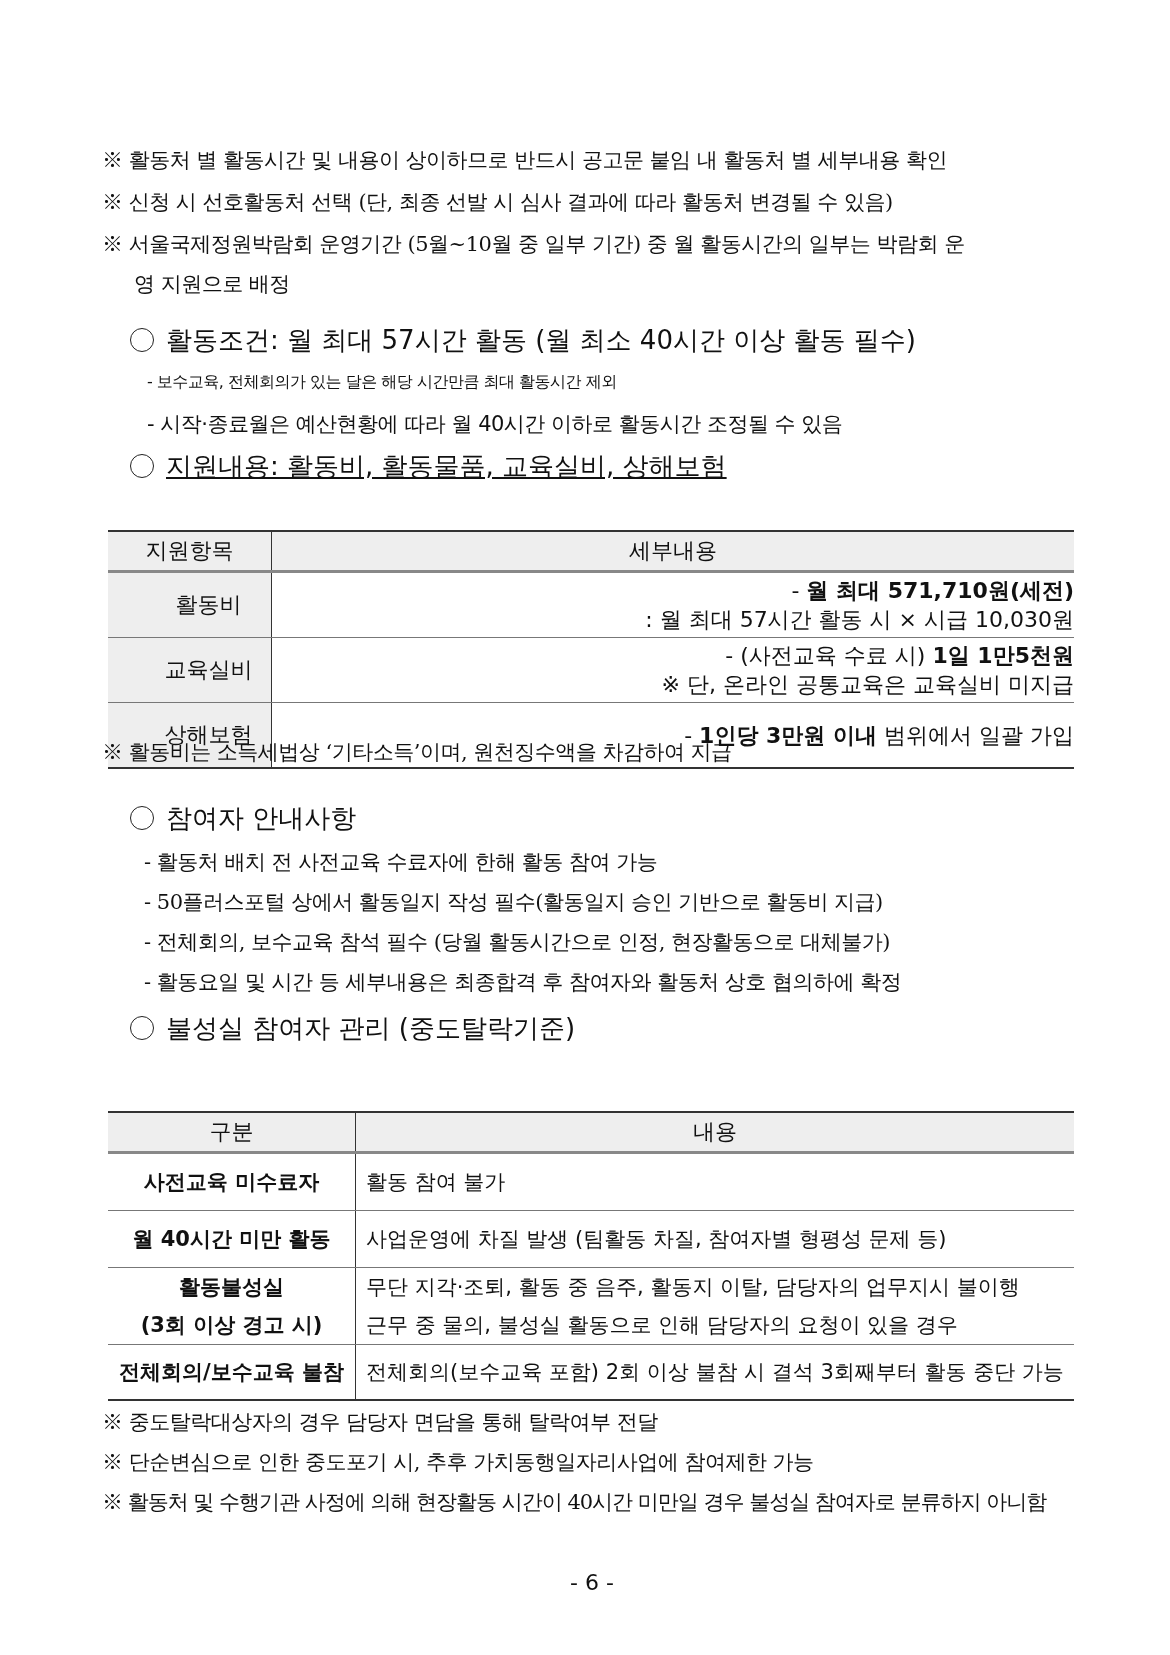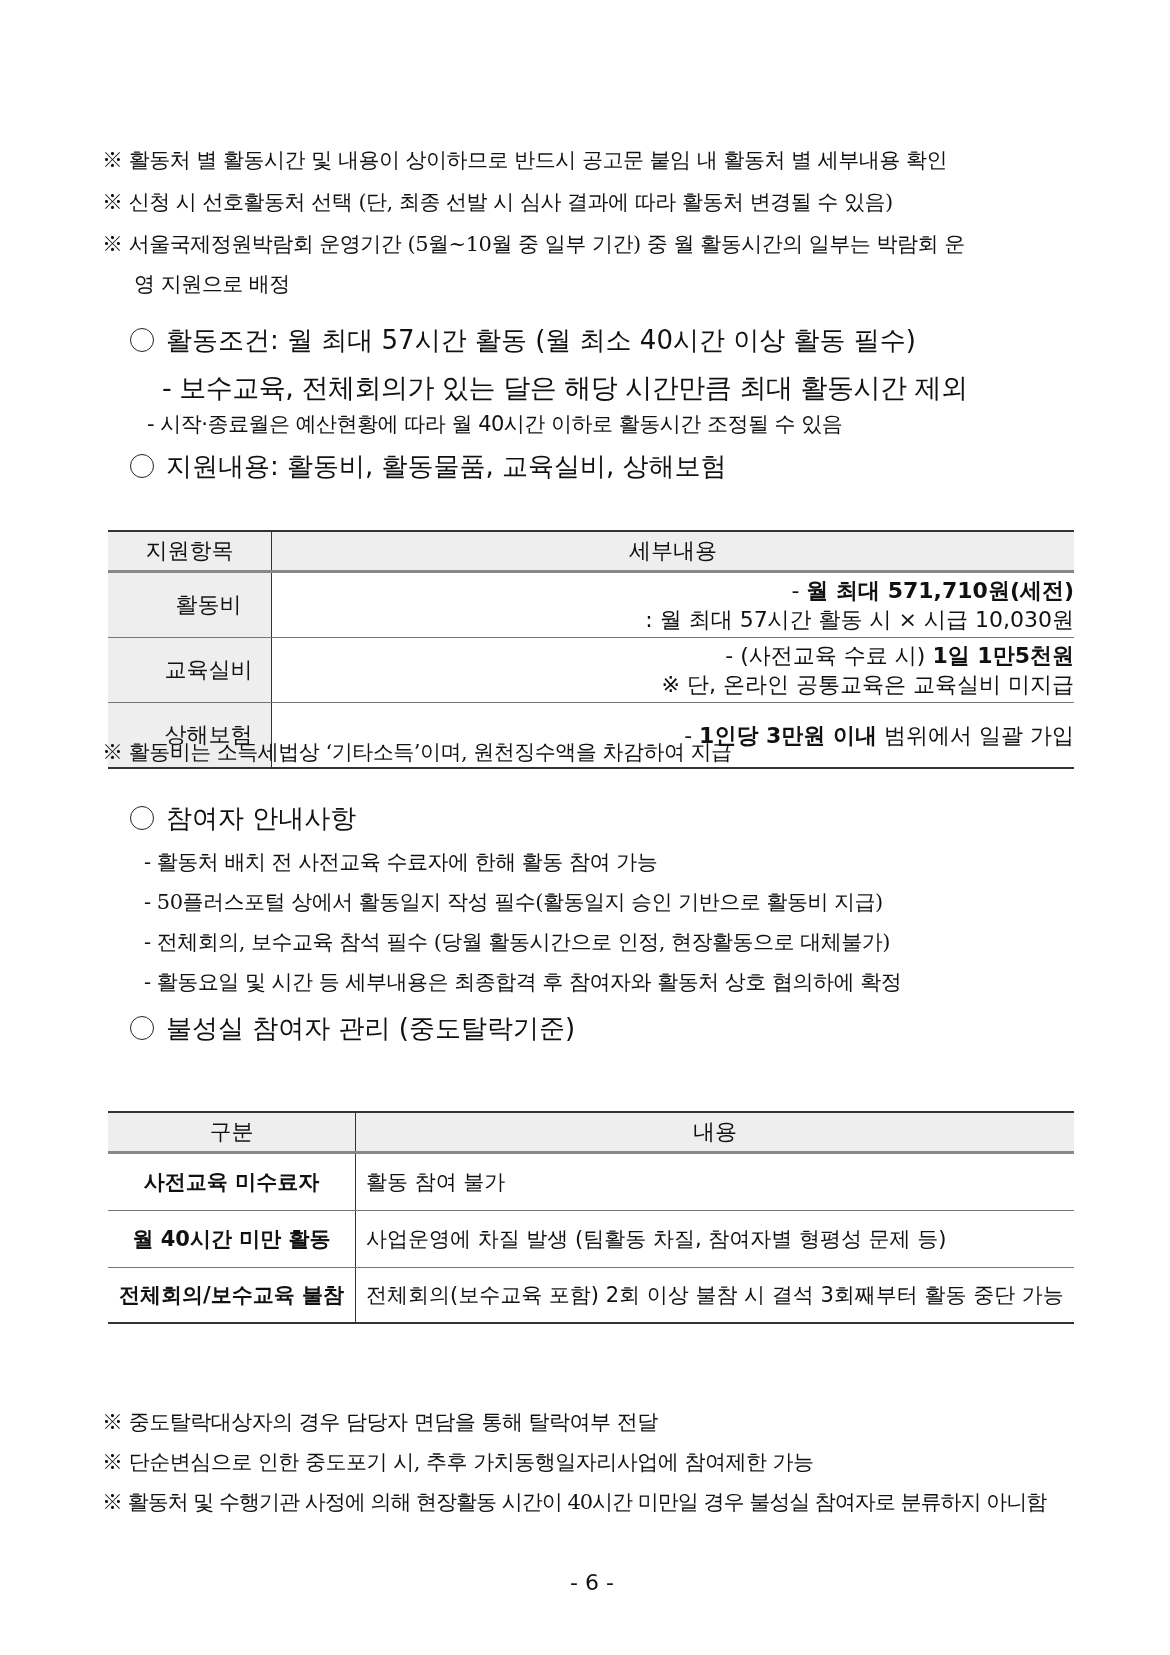--- a/index.html
+++ b/index.html
@@ -97,24 +97,24 @@
 <div class="page">
 
   <div class="line serif" style="left:95px; top:150px;">※ 활동처 별 활동시간 및 내용이 상이하므로 반드시 공고문 붙임 내 활동처 별 세부내용 확인</div>
   <div class="line serif" style="left:95px; top:192px;">※ 신청 시 선호활동처 선택 (단, 최종 선발 시 심사 결과에 따라 활동처 변경될 수 있음)</div>
   <div class="line serif" style="left:95px; top:234px;">※ 서울국제정원박람회 운영기간 (5월~10월 중 일부 기간) 중 월 활동시간의 일부는 박람회 운</div>
   <div class="line serif" style="left:127px; top:274px;">영 지원으로 배정</div>
 
   <div class="heading" style="left:123px; top:327px;">
     <span class="circle"></span><span>활동조건: 월 최대 57시간 활동 (월 최소 40시간 이상 활동 필수)</span>
   </div>
-  <div class="line sans" style="left:155px; top:374px; font-size:27px;">- 보수교육, 전체회의가 있는 달은 해당 시간만큼 최대 활동시간 제외</div>
+  <div class="line sans" style="left:140px; top:374px; font-size:16px;">- 보수교육, 전체회의가 있는 달은 해당 시간만큼 최대 활동시간 제외</div>
   <div class="line sans" style="left:140px; top:414px; font-size:21px;">- 시작·종료월은 예산현황에 따라 월 40시간 이하로 활동시간 조정될 수 있음</div>
 
-  <div class="heading" style="left:123px; top:453px;">
+  <div class="heading" style="left:123px; top:453px;text-decoration:underline;">
     <span class="circle"></span><span>지원내용: 활동비, 활동물품, 교육실비, 상해보험</span>
   </div>
 
   <table class="doc" id="t1">
     <thead>
       <tr>
         <th style="width:125px;">지원항목</th>
         <th>세부내용</th>
       </tr>
     </thead>
@@ -165,20 +165,30 @@
     </thead>
     <tbody>
       <tr class="r1">
         <td class="cat">사전교육 미수료자</td>
         <td class="detail">활동 참여 불가</td>
       </tr>
       <tr class="r2">
         <td class="cat">월 40시간 미만 활동</td>
         <td class="detail">사업운영에 차질 발생 (팀활동 차질, 참여자별 형평성 문제 등)</td>
       </tr>
+      <tr class="r3">
+        <td class="cat">
+          <div>활동불성실</div>
+          <div>(3회 이상 경고 시)</div>
+        </td>
+        <td class="detail">
+          <div>무단 지각·조퇴, 활동 중 음주, 활동지 이탈, 담당자의 업무지시 불이행</div>
+          <div>근무 중 물의, 불성실 활동으로 인해 담당자의 요청이 있을 경우</div>
+        </td>
+      </tr>
       <tr class="r4">
         <td class="cat">전체회의/보수교육 불참</td>
         <td class="detail">전체회의(보수교육 포함) 2회 이상 불참 시 결석 3회째부터 활동 중단 가능</td>
       </tr>
     </tbody>
   </table>
 
   <div class="line serif" style="left:95px; top:1452px;">※ 단순변심으로 인한 중도포기 시, 추후 가치동행일자리사업에 참여제한 가능</div>
   <div class="line serif" style="left:95px; top:1412px;">※ 중도탈락대상자의 경우 담당자 면담을 통해 탈락여부 전달</div>
   <div class="line serif" style="left:95px; top:1492px; letter-spacing:-1px;">※ 활동처 및 수행기관 사정에 의해 현장활동 시간이 40시간 미만일 경우 불성실 참여자로 분류하지 아니함</div>

